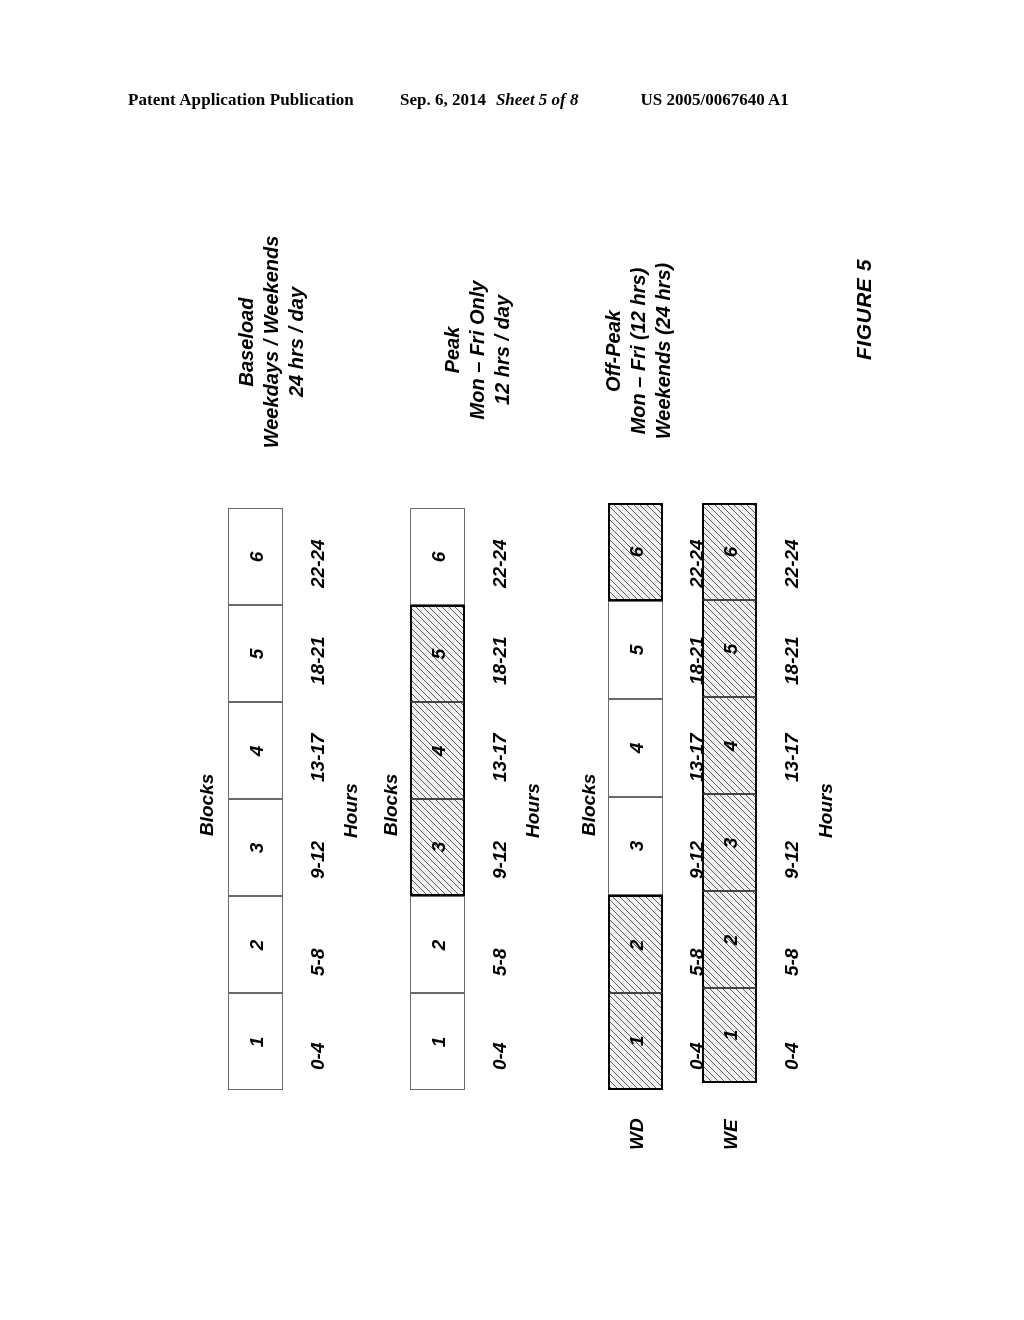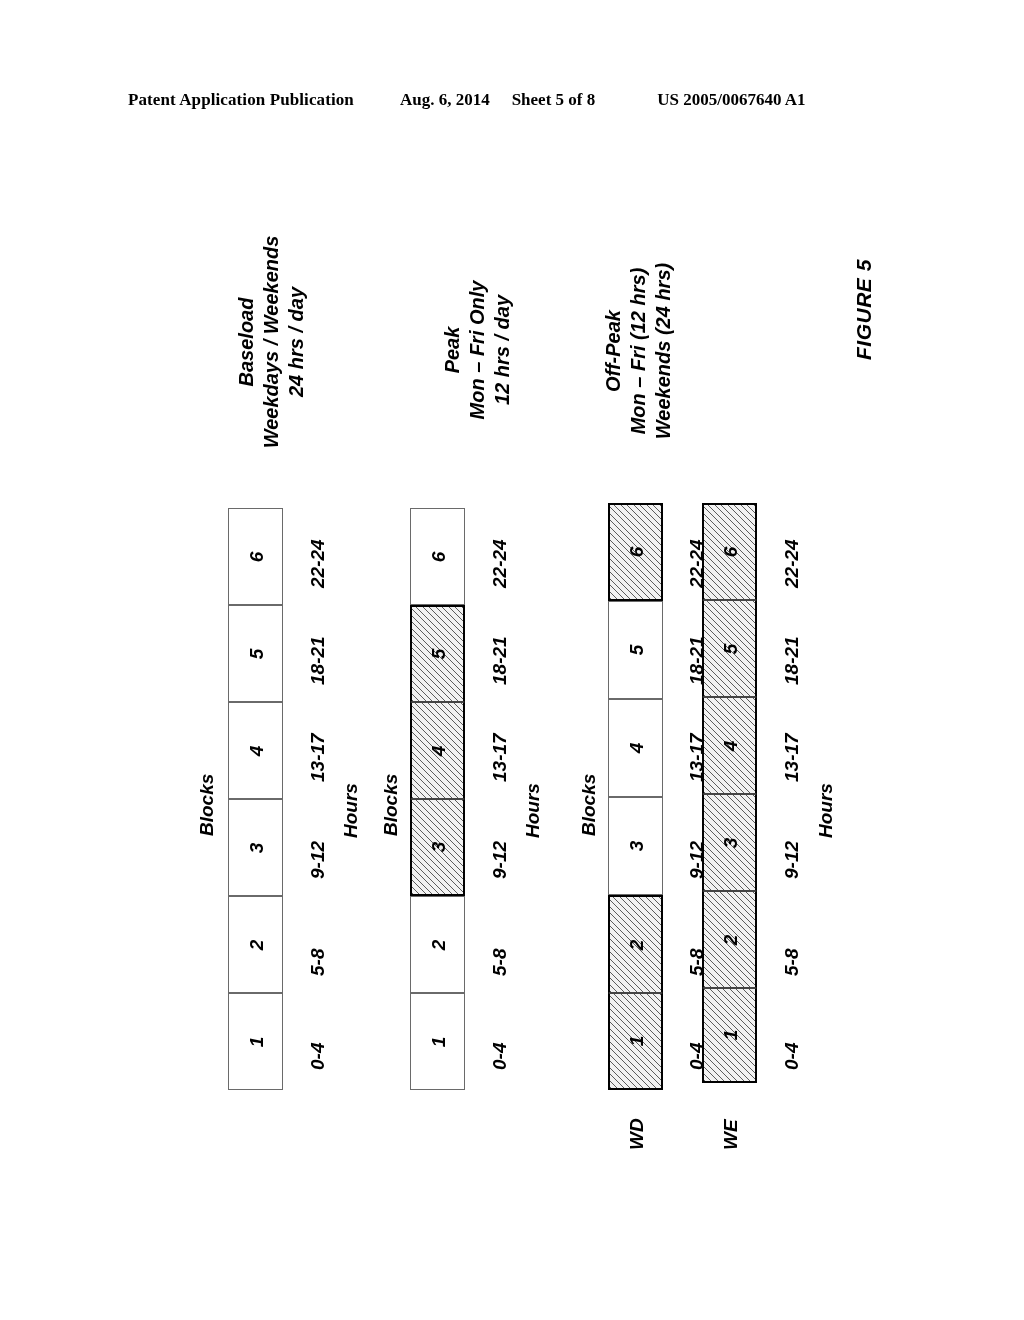--- a/index.html
+++ b/index.html
@@ -25,21 +25,21 @@
     font-family: "Liberation Serif", serif;
     font-weight: bold;
     font-size: 17px;
     color: #000;
     white-space: nowrap;
     display: flex;
     align-items: center;
   }
   .hdr-pub   { letter-spacing: 0.1px; }
   .hdr-date  { margin-left: 46px; }
-  .hdr-sheet { margin-left: 22px; }
+  .hdr-sheet { margin-left: 10px; font-style: italic; }
   .hdr-num   { margin-left: 62px; }
 
   
   .figure {
     position: absolute;
     top: 0; left: 0;
     width: 1024px;
     height: 1320px;
   }
 
@@ -136,21 +136,21 @@
     font-size: 19px;
     color: #000;
     white-space: nowrap;
   }
 </style>
 </head>
 <body>
 
 <div class="page-header">
   <span class="hdr-pub">Patent Application Publication</span>
-  <span class="hdr-date">Aug. 6, 2014</span>
+  <span class="hdr-date">Sep. 6, 2014</span>
   <span class="hdr-sheet">Sheet 5 of 8</span>
   <span class="hdr-num">US 2005/0067640 A1</span>
 </div>
 
 <div class="figure">
 
   <div class="rot fig-label" style="left:852px; top:360px;">FIGURE 5</div>
 
   <div class="group-caption" style="left:234px; top:462px; width:240px;">
     <span class="ln">Baseload</span>

